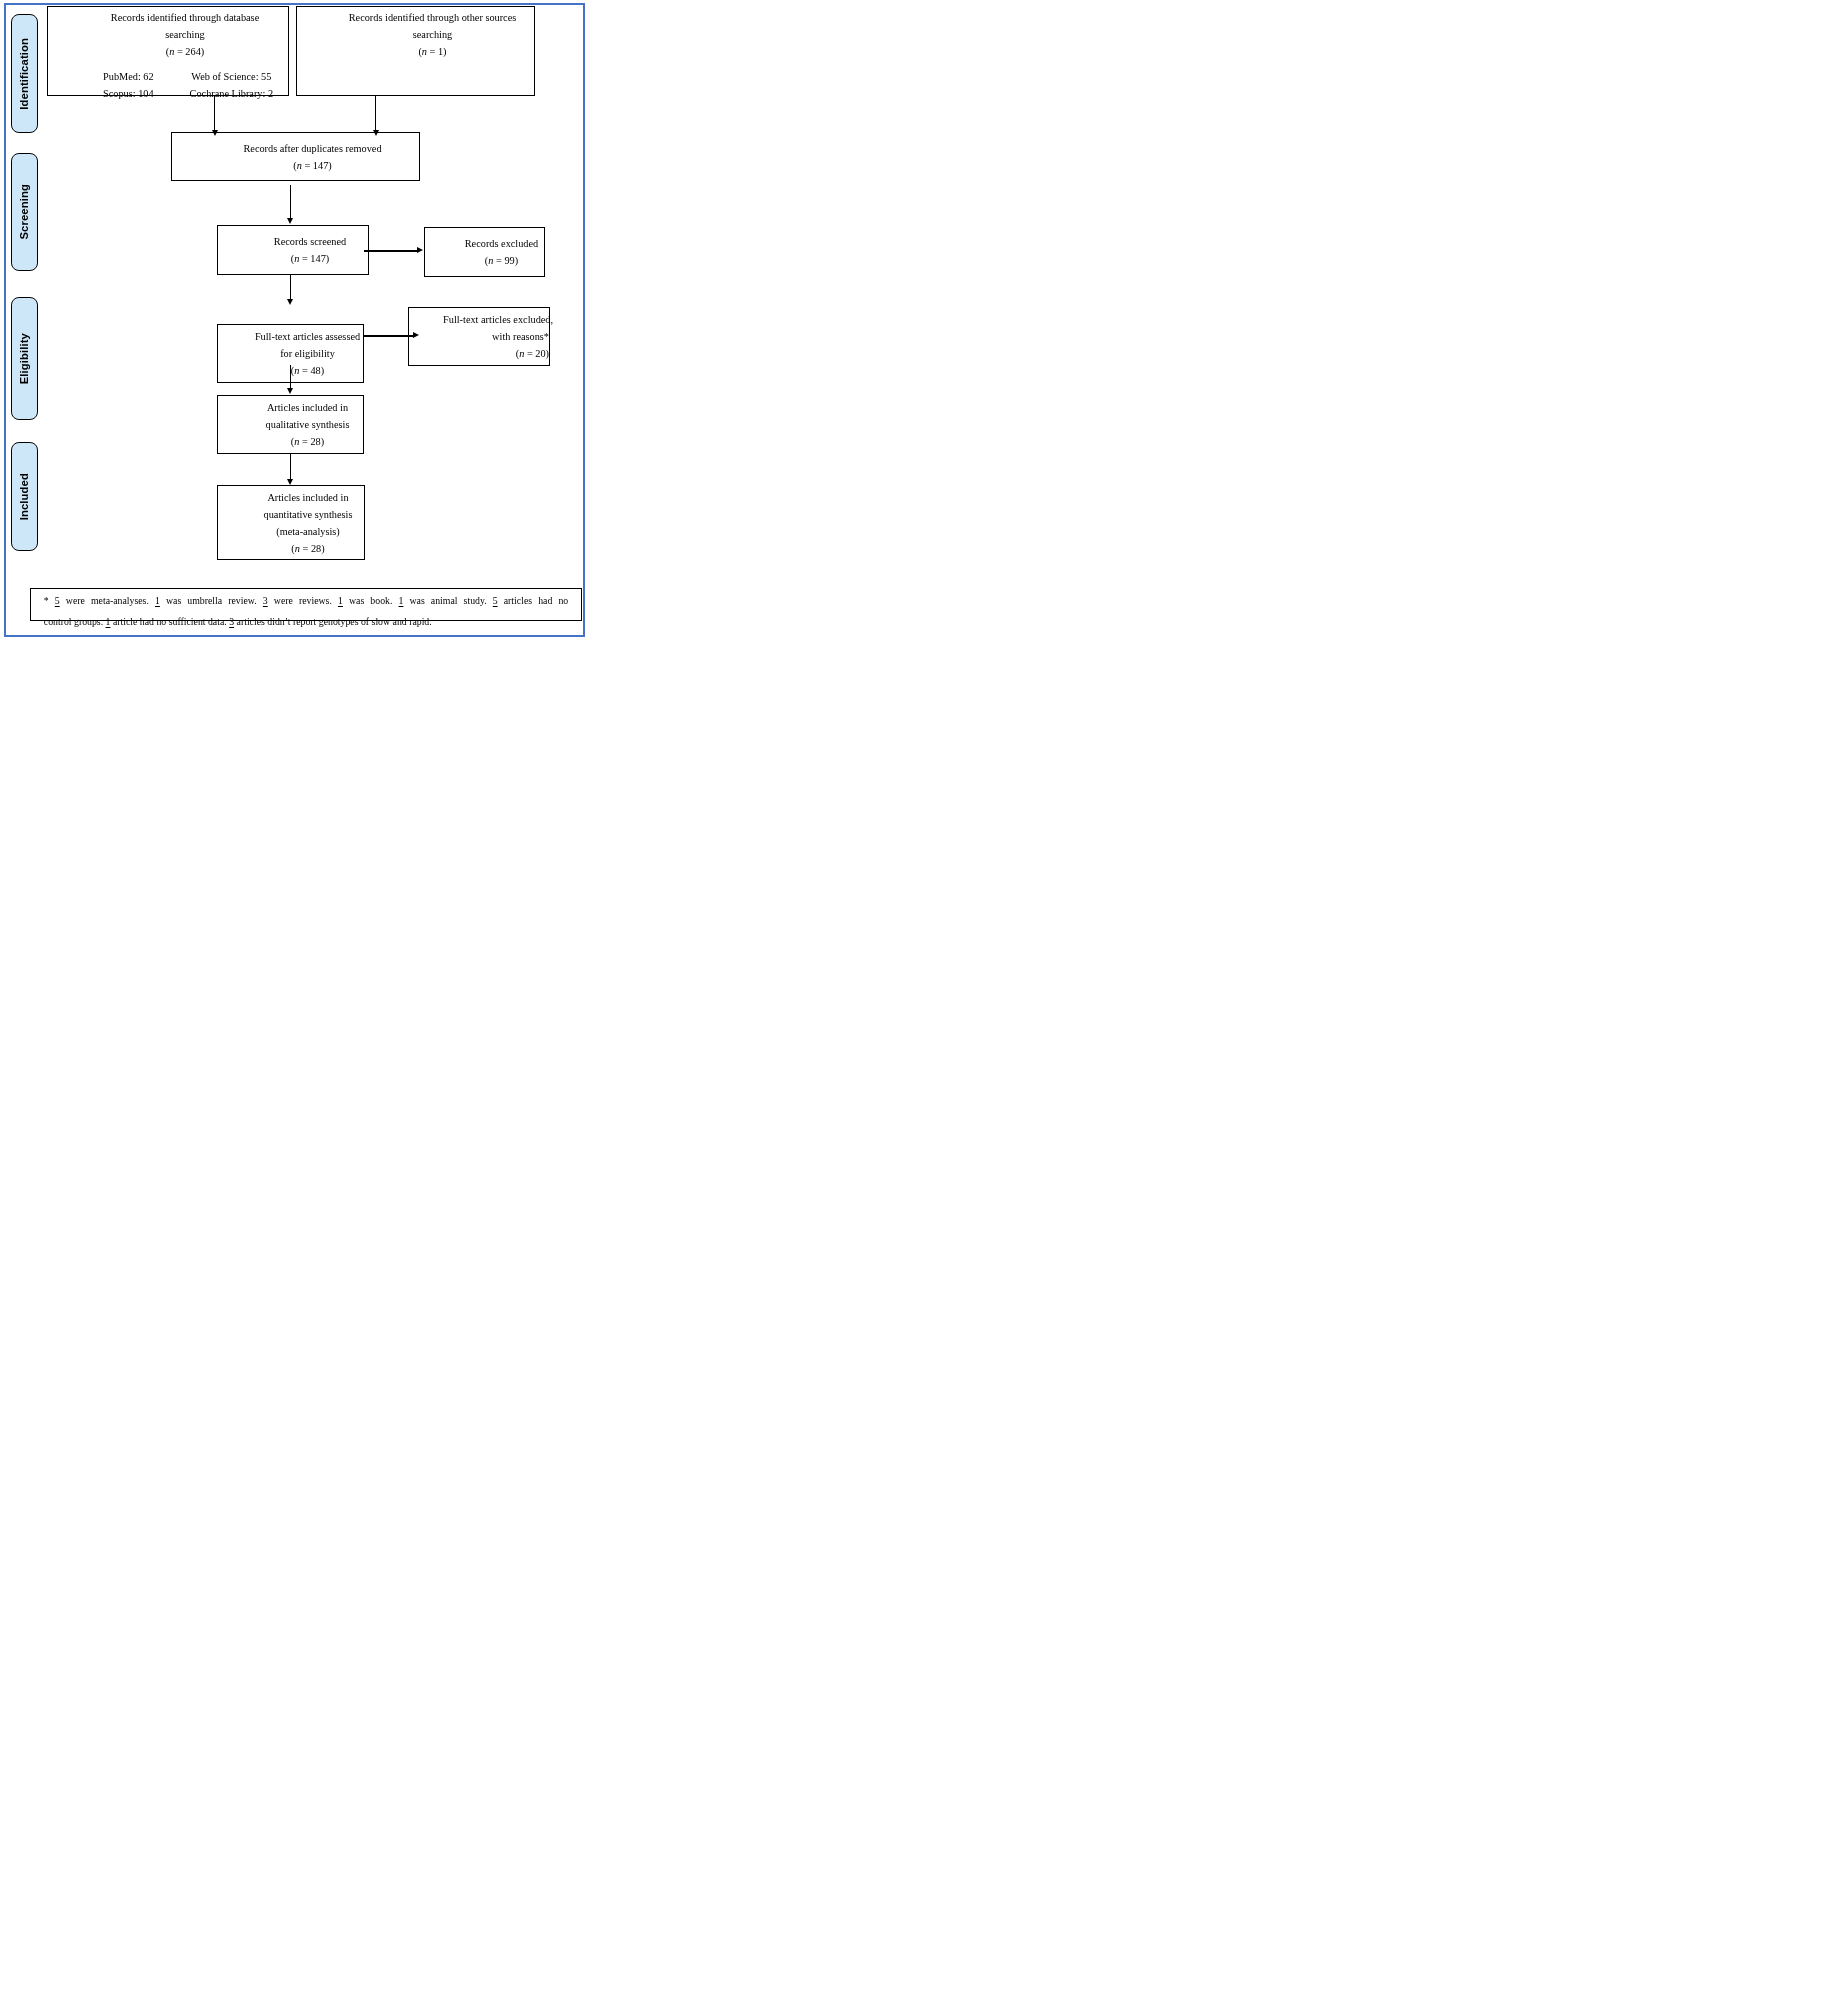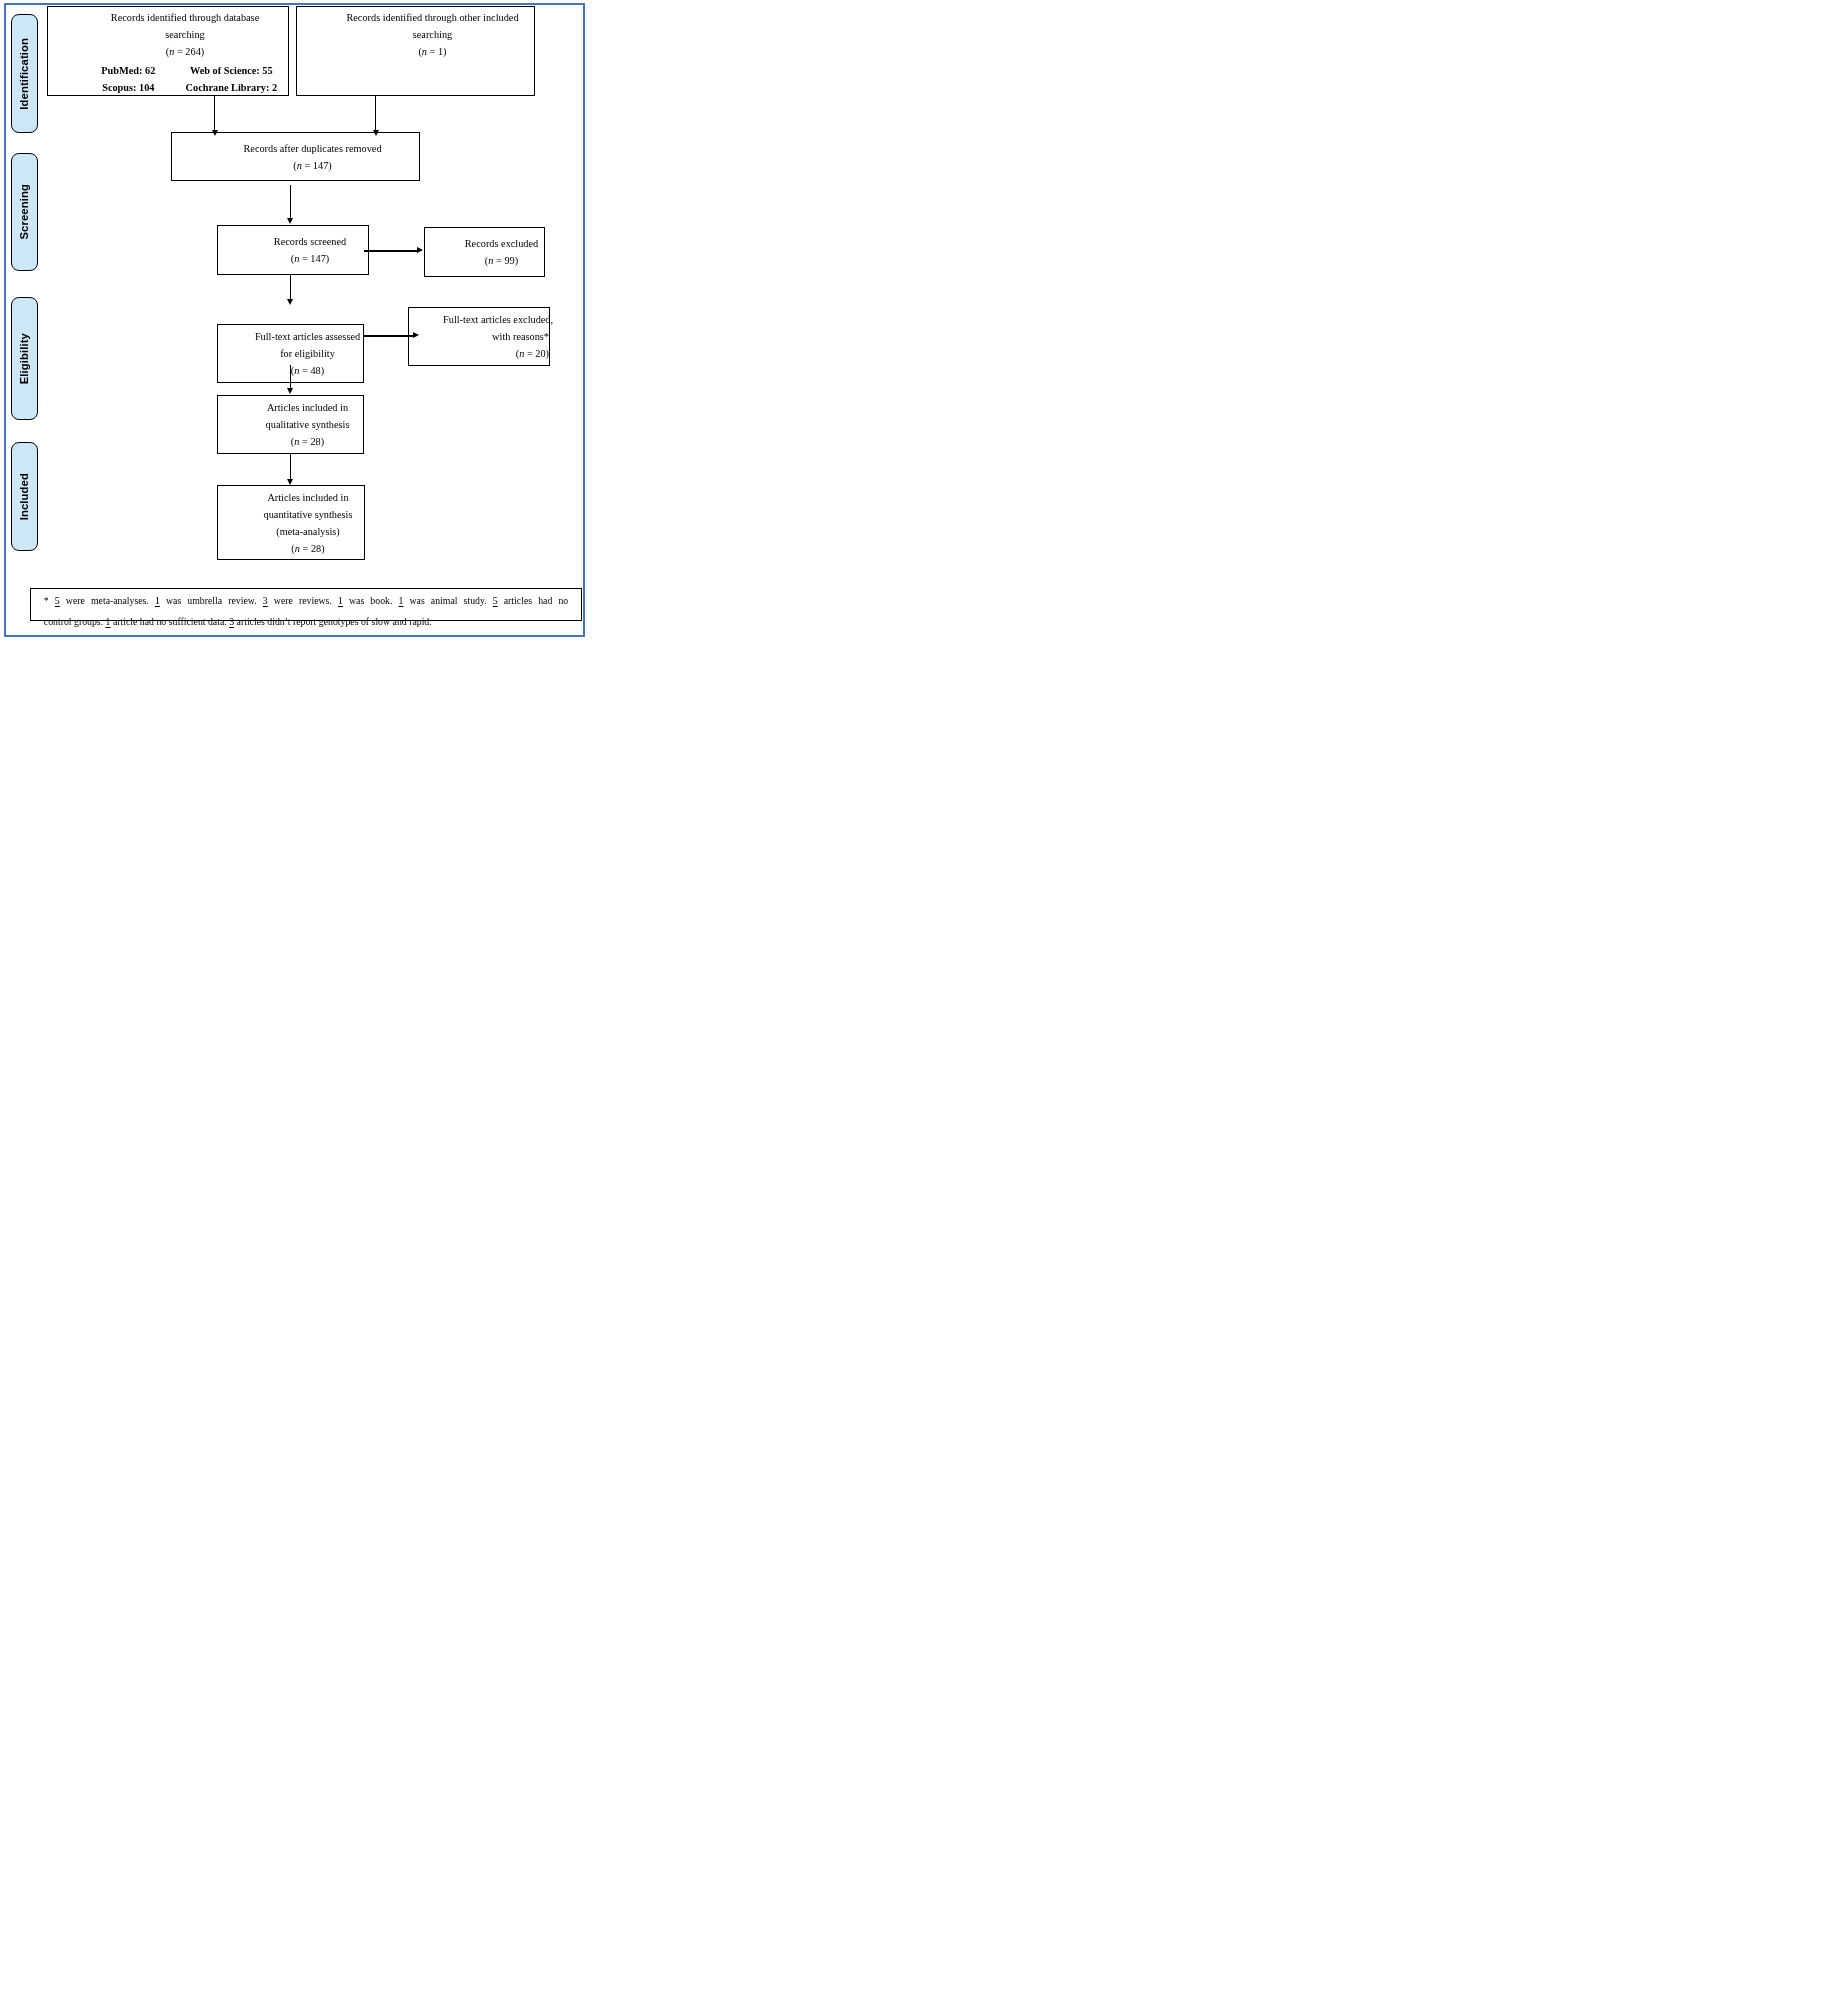--- a/index.html
+++ b/index.html
@@ -39,21 +39,21 @@
   .box-identified-db    { left:47px;  top:5.9px;  width:242px; height:90px; line-height:17px; }
   .box-identified-other { left:296px; top:5.9px;  width:239px; height:90px; }
   .box-dedup            { left:171px; top:132px; width:249px; height:49px; }
   .box-screened         { left:217px; top:225px; width:152px; height:50px; }
   .box-excluded         { left:424px; top:227px; width:121px; height:50px; }
   .box-fulltext         { left:217px; top:324px; width:147px; height:59px; }
   .box-ft-excluded      { left:408px; top:307px; width:142px; height:59px;text-align:right; }
   .box-qualitative      { left:217px; top:395px; width:147px; height:59px; }
   .box-quantitative     { left:217px; top:485px; width:148px; height:75px; }
   .src-grid {
-    display:grid; grid-template-columns:45% 55%; margin-top:2px;font-weight:bold;
+    display:grid; grid-template-columns:45% 55%; margin-top:8px;
   }
   .src-grid span { white-space:nowrap; }
   
   .footnote {
     position:absolute; left:30px; top:588px; width:552px; height:33px;
     border:1.5px solid #000; box-sizing:border-box; background:#fff;
     font-size:9.8px; line-height:21px; padding:0.5px 12.8px 0 12.8px; text-align:left;
   }
   .fn-line1 { text-align:justify; text-align-last:justify; }
   .fn-line2 { text-align:left; }
@@ -98,21 +98,21 @@
     <div class="bline"><span>(</span><span class="nvar">n</span><span> = 264)</span></div>
     <div class="src-grid">
       <span>PubMed: 62</span>
       <span>Web of Science: 55</span>
       <span>Scopus: 104</span>
       <span>Cochrane Library: 2</span>
     </div>
   </div>
 
   <div class="fbox box-identified-other top-align">
-    <div class="bline">Records identified through other included</div>
+    <div class="bline">Records identified through other sources</div>
     <div class="bline">searching</div>
     <div class="bline"><span>(</span><span class="nvar">n</span><span> = 1)</span></div>
   </div>
 
   <div class="fbox box-dedup">
     <div class="bline">Records after duplicates removed</div>
     <div class="bline"><span>(</span><span class="nvar">n</span><span> = 147)</span></div>
   </div>
 
   <div class="fbox box-screened">

